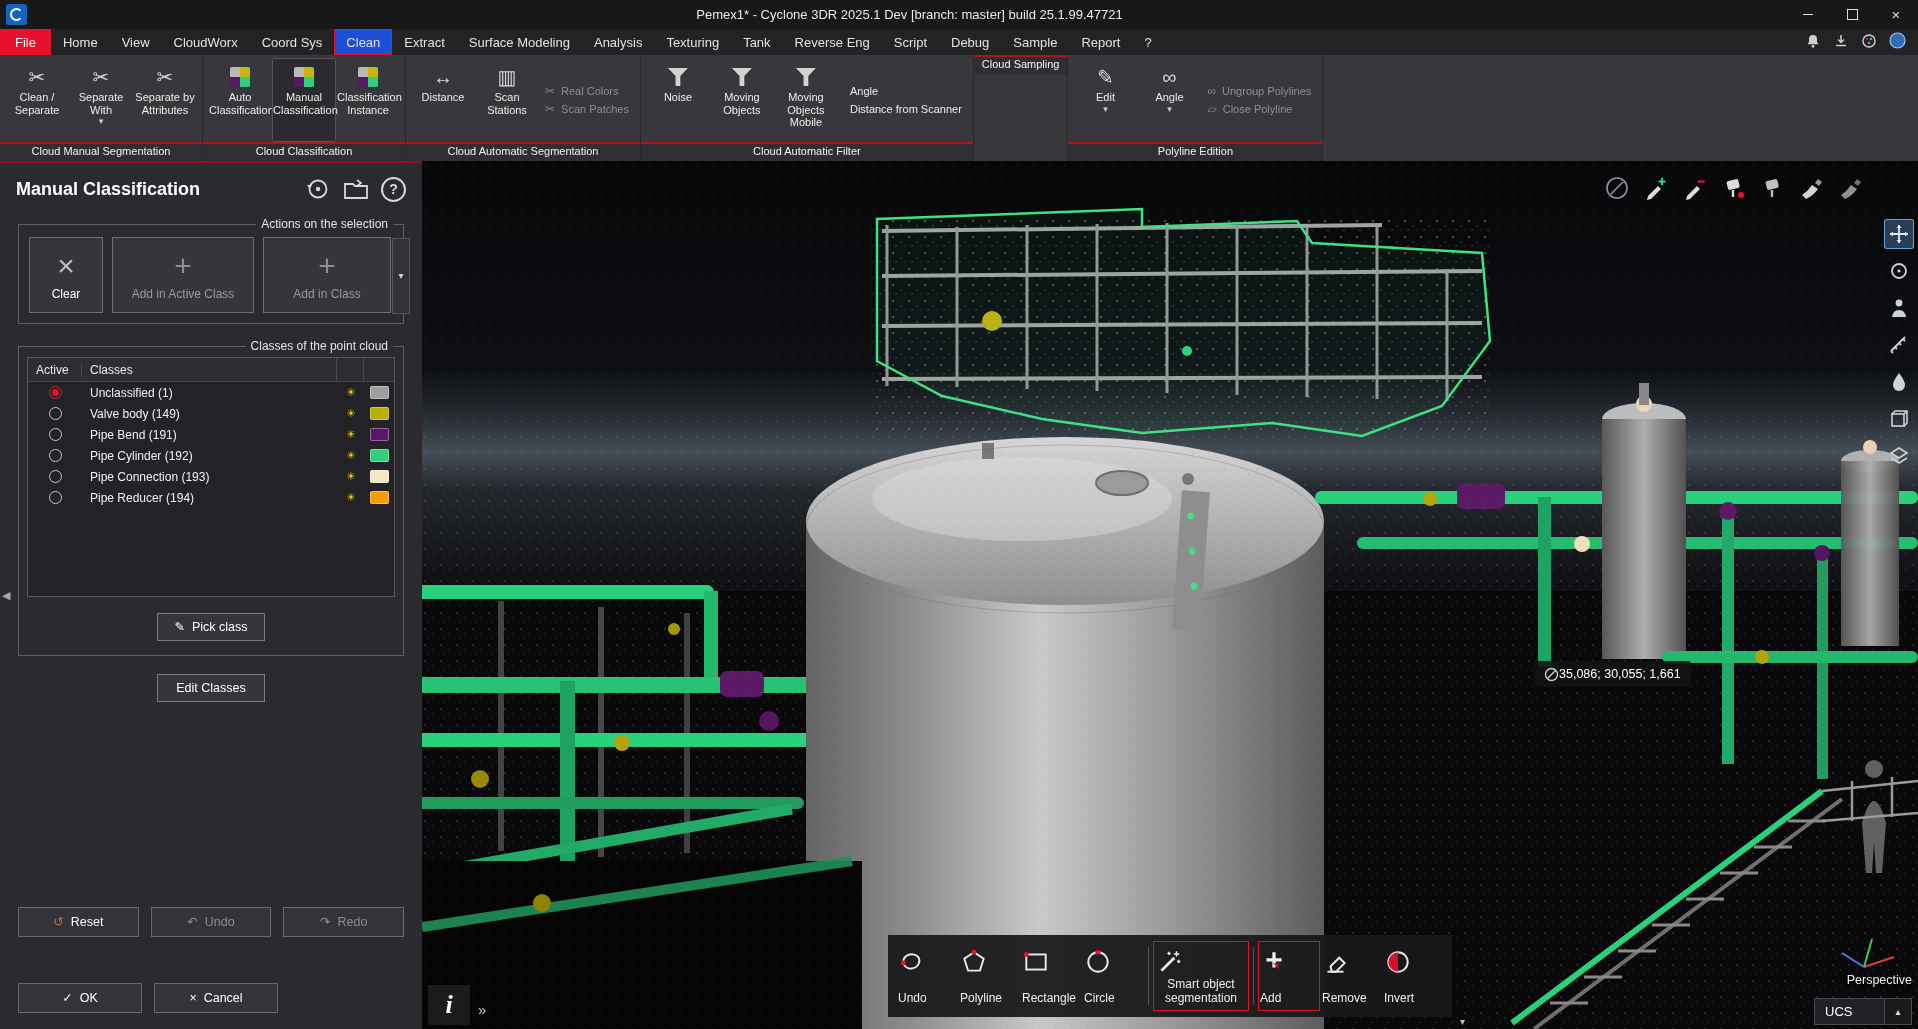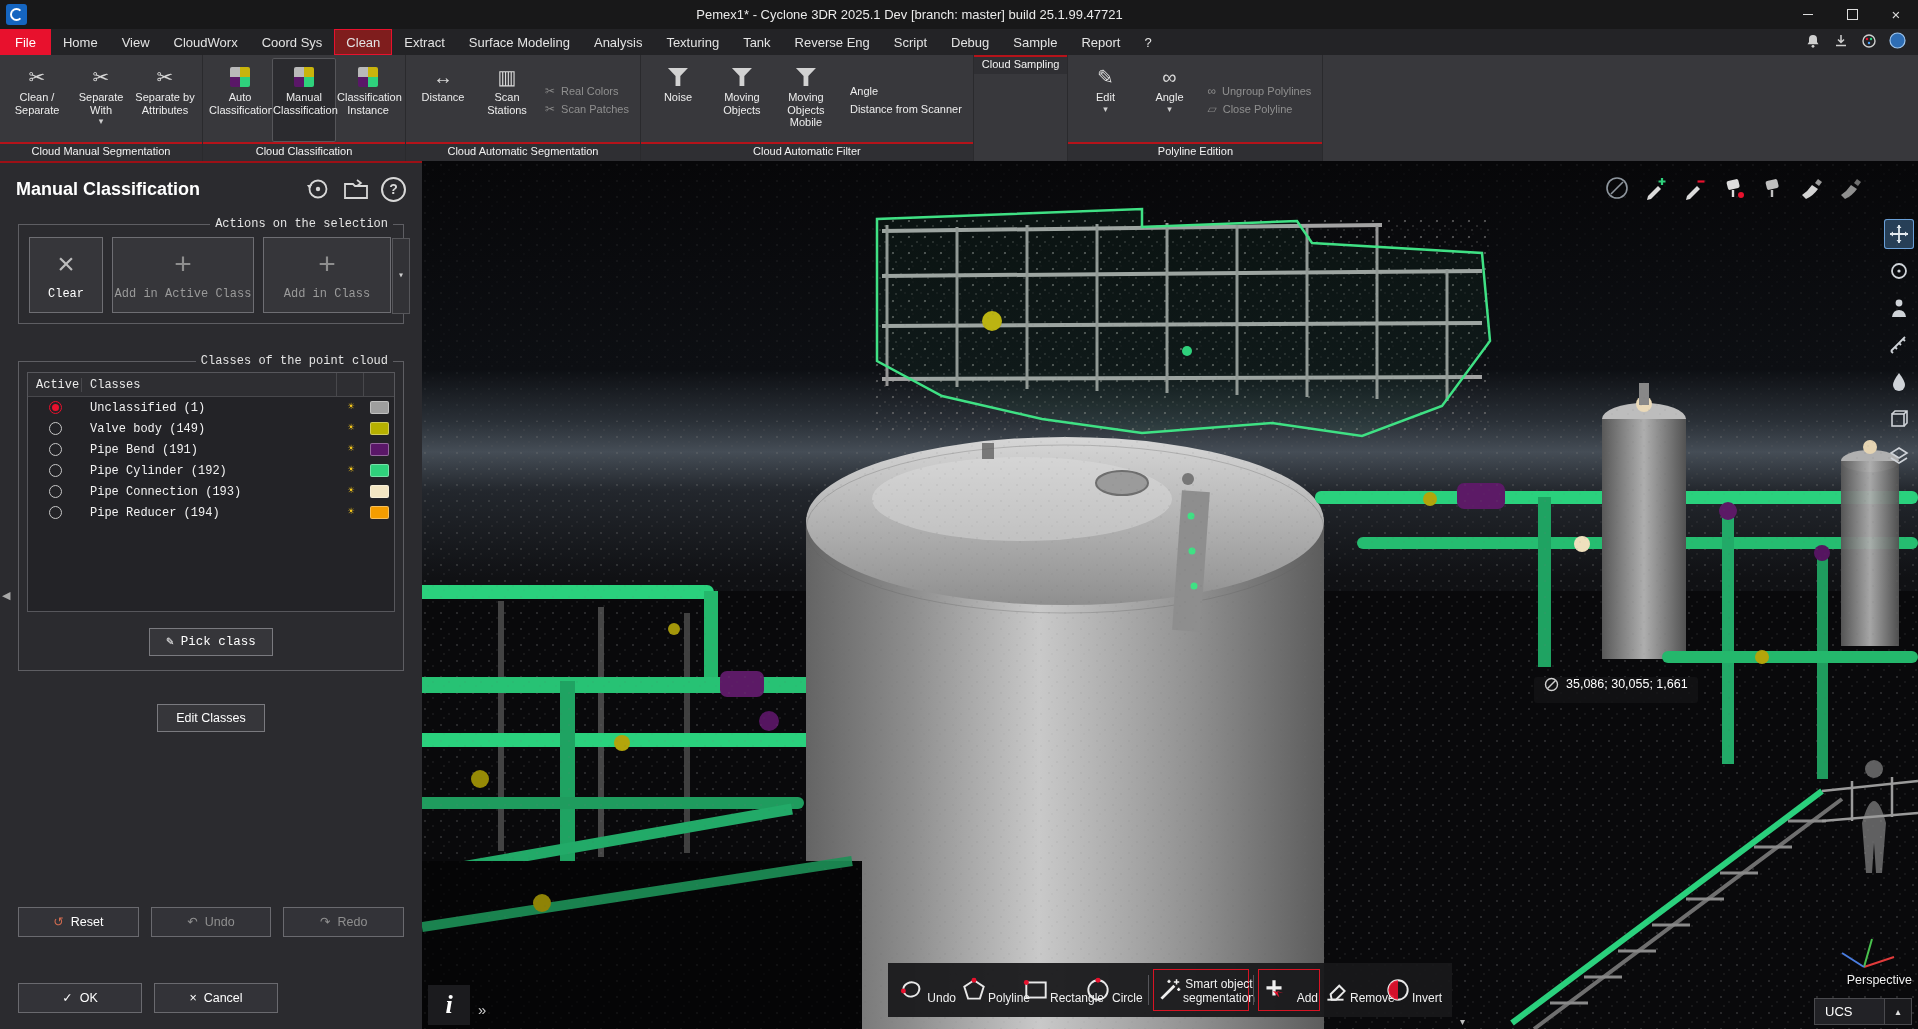--- a/index.html
+++ b/index.html
@@ -48,21 +48,21 @@
   .winbtn{width:44px;height:100%;display:flex;align-items:center;justify-content:center;}
   .winbtn .bar{width:10px;height:1px;background:#ddd;}
   .winbtn .box{width:9px;height:9px;border:1px solid #ddd;}
   .winbtn .g-x{font-size:15px;color:#ddd;}
 
   
   .tabrow{position:absolute;top:29px;left:0;right:0;height:26px;background:#232326;
     display:flex;align-items:stretch;font-size:13px;color:#e3e3e3;}
   .tab{padding:0 12px;display:flex;align-items:center;white-space:nowrap;}
   .tab.file{background:#e8112d;color:#fff;padding:0 15px;}
-  .tab.active{background:#7f1d1d;box-shadow:inset 0 0 0 1px #e8112d;}
+  .tab.active{background:#1d4ed8;box-shadow:inset 0 0 0 1px #e8112d;}
   .tabrow-right{margin-left:auto;display:flex;align-items:center;gap:12px;padding-right:12px;}
 
   
   .ribbon{position:absolute;top:55px;left:0;right:0;height:106px;background:#38383c;display:flex;}
   .rgroup{display:flex;flex-direction:column;border-right:1px solid #2a2a2d;}
   .ritems{flex:1;display:flex;align-items:stretch;padding:3px 5px 0;}
   .rgl{height:17px;line-height:15px;font-size:11px;color:#f2f2f2;text-align:center;
     border-top:2px solid #b5131a;background:#2f2f33;padding:0 8px;white-space:nowrap;}
   .ritem{width:64px;display:flex;flex-direction:column;align-items:center;padding-top:5px;
     color:#ededed;font-size:11px;line-height:1.15;text-align:center;border-radius:2px;}
@@ -78,21 +78,21 @@
 
   
   .panel{position:absolute;top:161px;left:0;width:422px;bottom:0;background:#2b2b2f;
     border-top:2px solid #9c1016;display:flex;flex-direction:column;}
   .panel-header{display:flex;align-items:center;padding:13px 16px 6px;}
   .panel-title{flex:1;font-size:18px;font-weight:bold;color:#fff;}
   .ph-icons{display:flex;gap:12px;align-items:center;}
   .ph-icon{width:26px;height:26px;display:flex;align-items:center;justify-content:center;}
   .ph-icon.help{border:2px solid #d8d8d8;border-radius:50%;width:21px;height:21px;font-size:14px;color:#d8d8d8;font-weight:bold;}
 
-  .fieldset{position:relative;border:1px solid #5e5e63;margin:16px 18px 21px;padding:12px 10px 10px;font-family:Liberation Mono, monospace;}
+  .fieldset{position:relative;border:1px solid #5e5e63;margin:16px 18px 6px;padding:12px 10px 10px;}
   .fieldset-label{position:absolute;top:-8px;right:10px;background:#2b2b2f;padding:0 5px;font-size:12px;color:#e4e4e4;}
 
   .actions{display:flex;gap:9px;}
   .action-btn{position:relative;border:1px solid #6e6e73;background:#36363a;color:#fff;font-size:12px;
     display:flex;flex-direction:column;align-items:center;justify-content:center;gap:4px;height:74px;}
   .action-btn .big{font-size:30px;color:#bdbdbd;height:34px;}
   .action-btn.dis{color:#9a9a9a;}
   .action-btn.dis .big{color:#8e8e8e;}
   .ab-clear{width:72px;}
   .ab-active{width:140px;}
@@ -138,26 +138,26 @@
   .viewport{position:absolute;top:161px;left:422px;right:0;bottom:0;overflow:hidden;background:#0a0a0c;}
   .scene{position:absolute;inset:0;width:100%;height:100%;display:block;}
 
   .vtop-icons{position:absolute;top:12px;right:52px;display:flex;gap:9px;align-items:center;}
   .vt-icon{width:30px;height:30px;display:flex;align-items:center;justify-content:center;}
 
   .vright-icons{position:absolute;top:58px;right:4px;display:flex;flex-direction:column;gap:7px;}
   .vr-icon{width:30px;height:30px;display:flex;align-items:center;justify-content:center;border-radius:3px;}
   .vr-icon.active{background:rgba(64,108,150,.55);box-shadow:inset 0 0 0 1px #6aa0d8;}
 
-  .coord-tip{position:absolute;left:1112px;top:516px;height:26px;display:flex;align-items:flex-start;gap:7px;
+  .coord-tip{position:absolute;left:1112px;top:500px;height:26px;display:flex;align-items:center;
     background:rgba(18,18,20,.88);border-radius:3px;padding:0 10px;font-size:12.5px;color:#fff;}
 
   .seg-toolbar{position:absolute;left:50%;transform:translateX(-50%);bottom:12px;display:flex;
     align-items:stretch;background:rgba(24,24,27,.94);padding:6px 8px;}
-  .seg-item{width:58px;display:flex;align-items:flex-end;justify-content:space-between;
+  .seg-item{width:58px;display:flex;flex-direction:column;align-items:flex-start;justify-content:space-between;
     padding:5px 2px 5px;color:#f0f0f0;font-size:12px;text-align:center;line-height:1.15;}
   .seg-item .sicon{height:32px;display:flex;align-items:center;}
   .seg-item.wide{width:92px;}
   .seg-item.outlined{box-shadow:inset 0 0 0 1px #d81424;}
   .seg-sep{width:1px;background:#55555a;margin:6px 4px;}
   .seg-collapse{position:absolute;left:50%;transform:translateX(290px);bottom:2px;color:#bdbdbd;font-size:10px;}
 
   .info-btn{position:absolute;left:6px;bottom:4px;width:42px;height:40px;background:#1b1b1e;
     display:flex;align-items:center;justify-content:center;}
   .info-btn span{font-family:"Liberation Serif",serif;font-style:italic;font-weight:bold;font-size:26px;color:#fff;}

